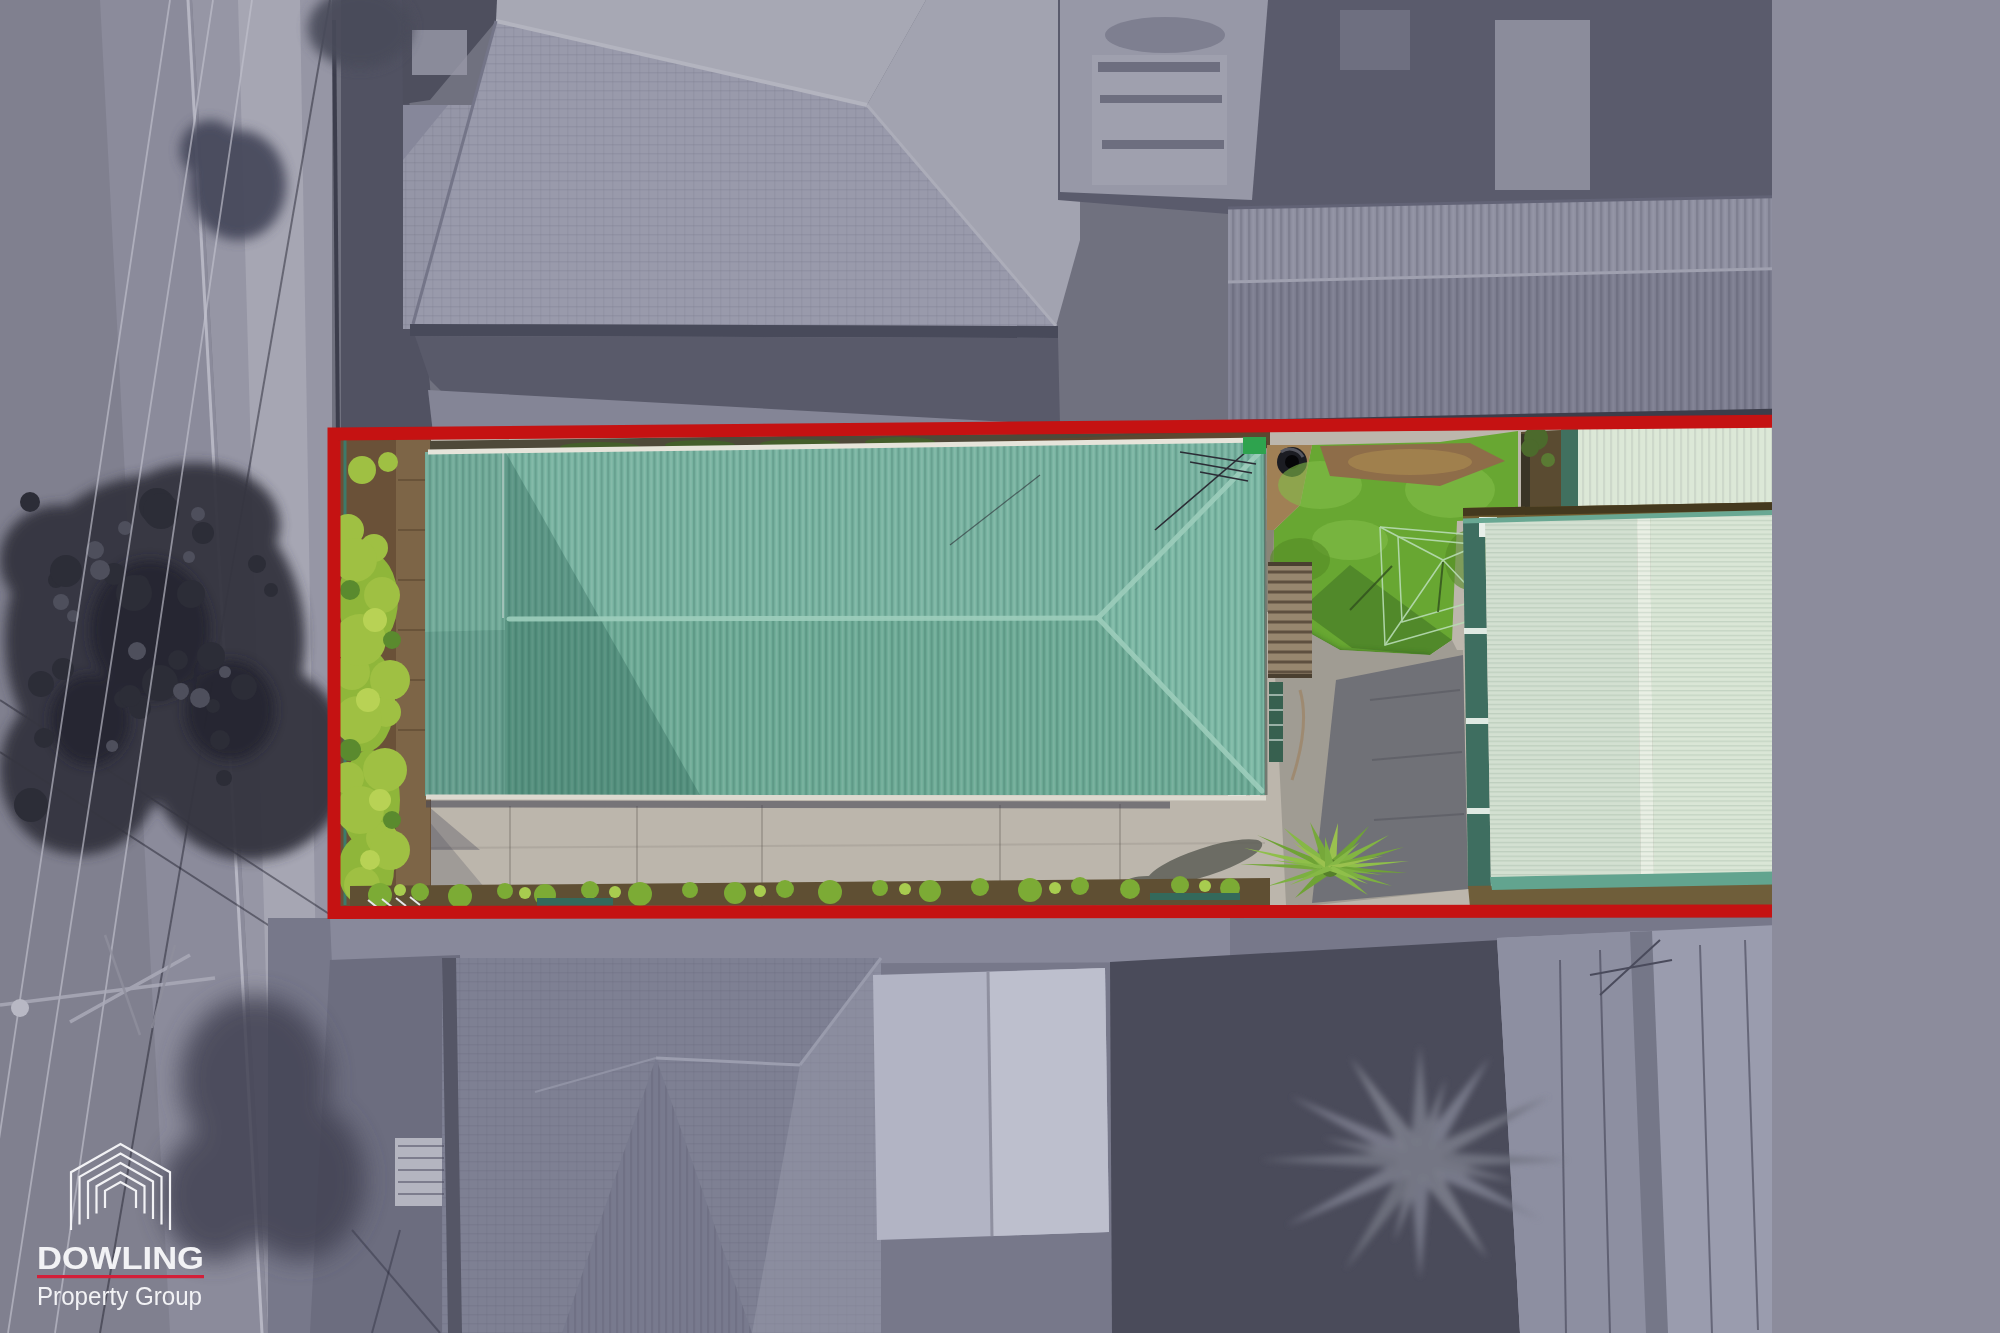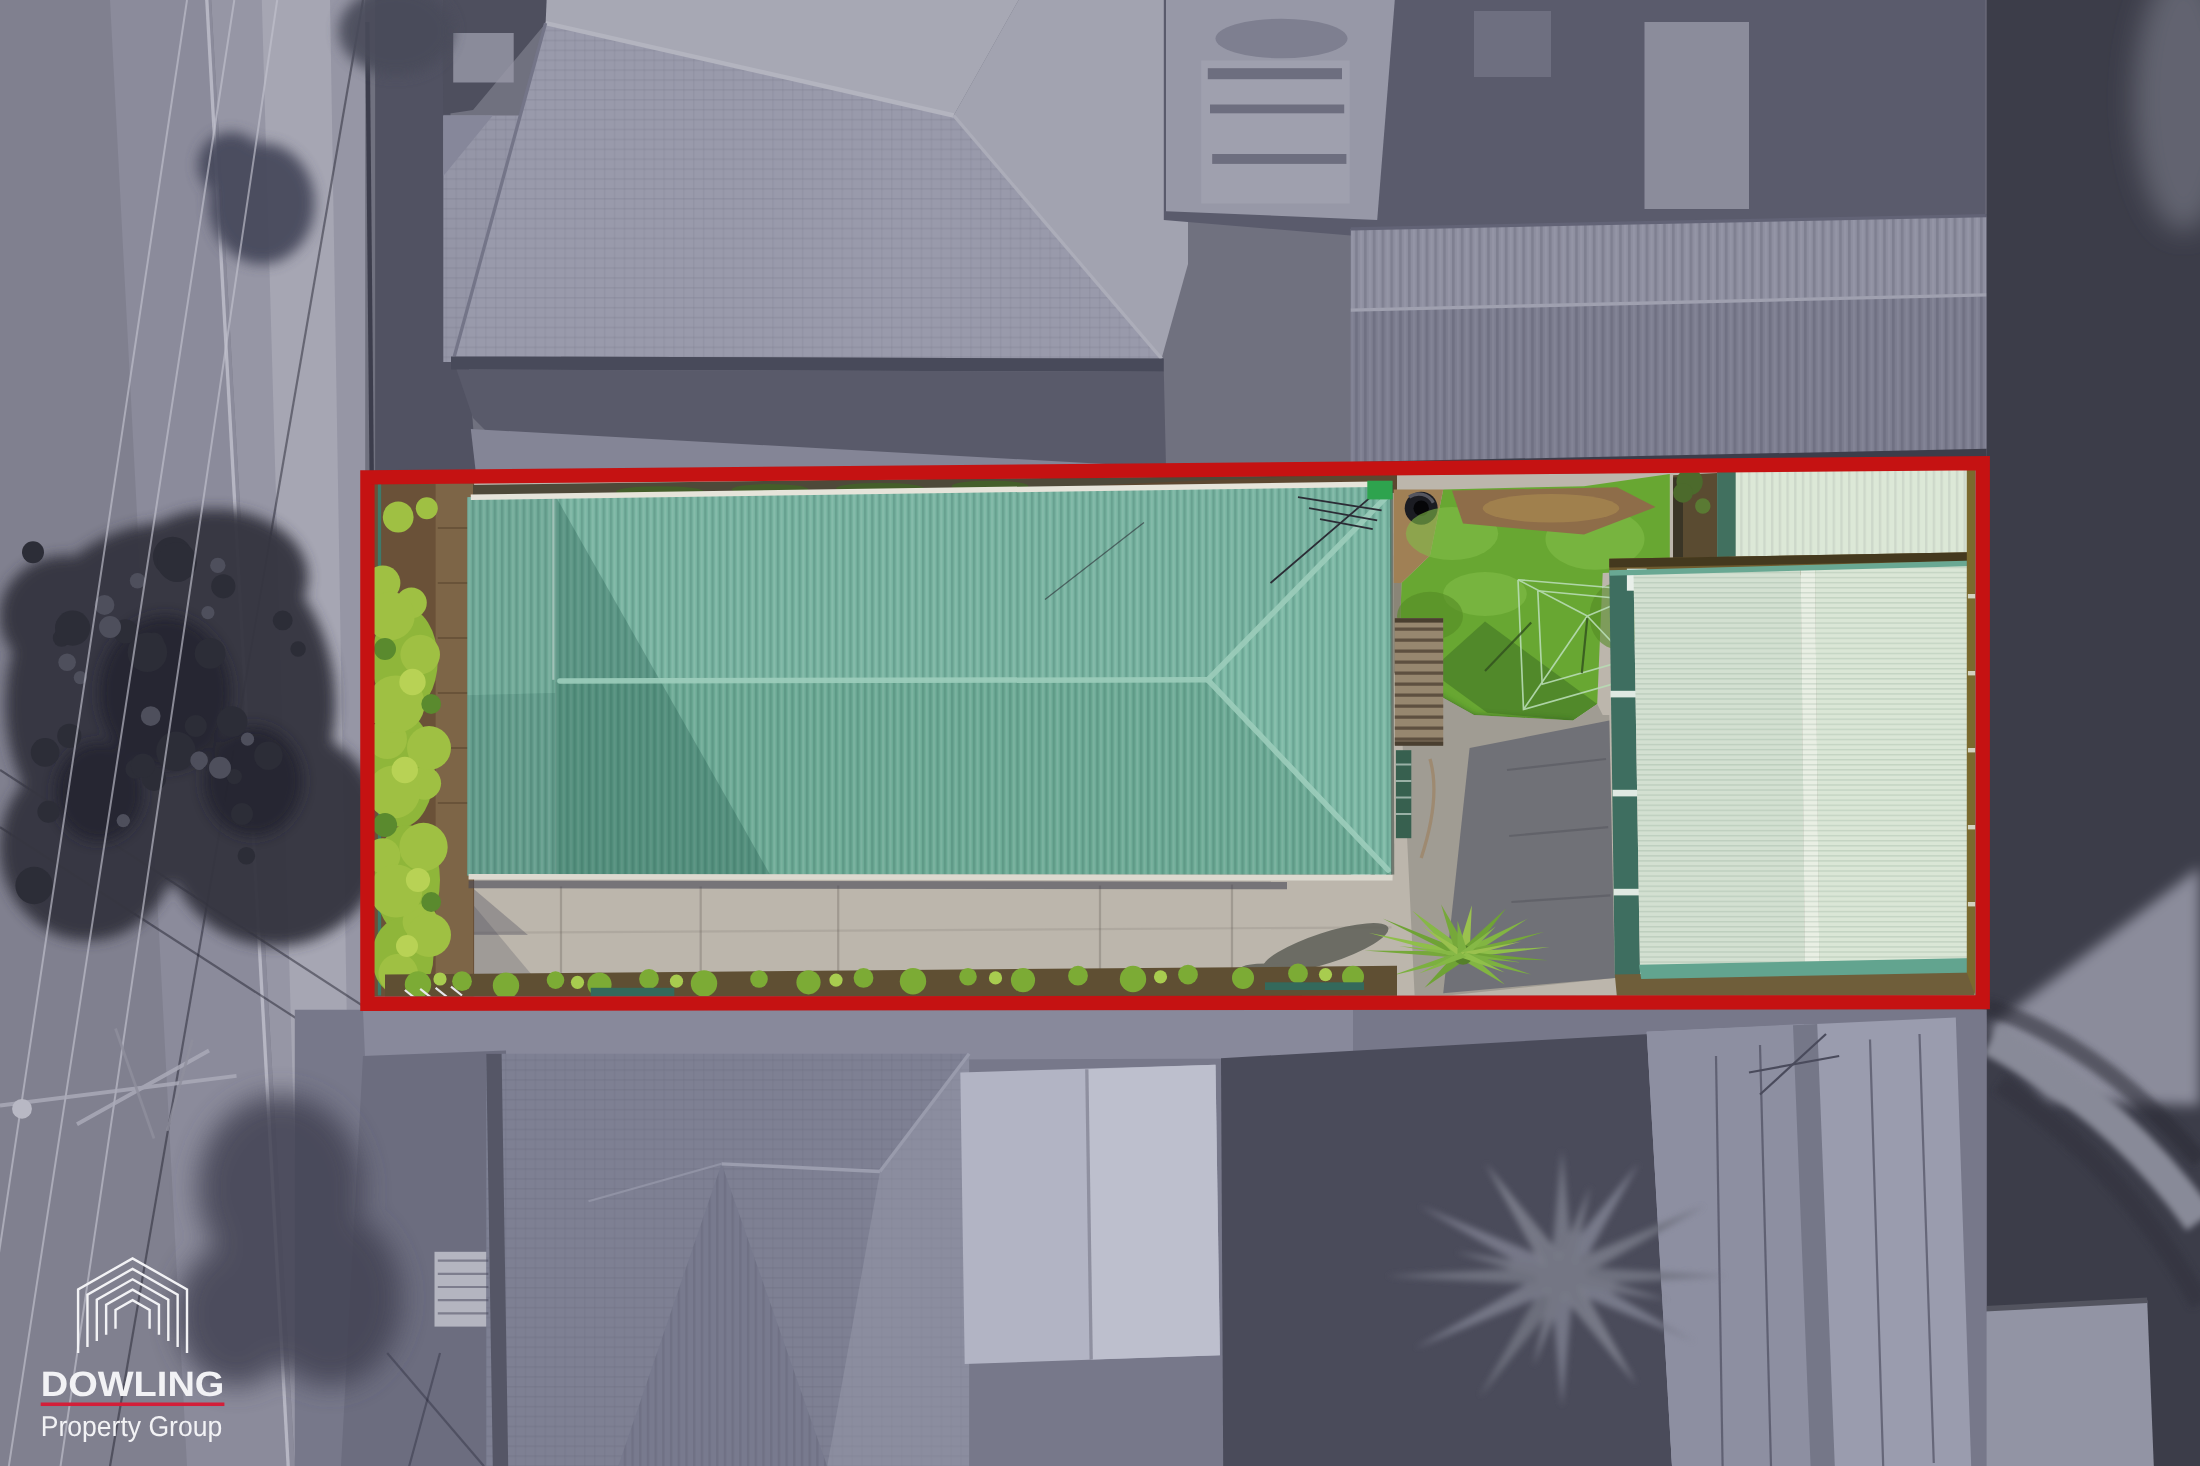--- a/index.html
+++ b/index.html
@@ -1,16 +1,16 @@
 <!DOCTYPE html>
 <html><head>
 <meta charset="utf-8">
 <style>
   html,body{margin:0;padding:0;background:#8c8c9c;}
-  #stage{position:relative;width:2000px;height:1333px;overflow:hidden;font-family:"Liberation Sans",sans-serif;}
+  #stage{position:relative;width:1772px;height:1333px;overflow:hidden;font-family:"Liberation Sans",sans-serif;}
   svg{display:block;}
 </style>
 </head>
 <body>
 <div id="stage">
 <svg width="2000" height="1333" viewBox="0 0 2000 1333" xmlns="http://www.w3.org/2000/svg">
 <defs>
   <filter id="b6" x="-40%" y="-40%" width="180%" height="180%">
           <feGaussianBlur stdDeviation="6"></feGaussianBlur>
         </filter>

